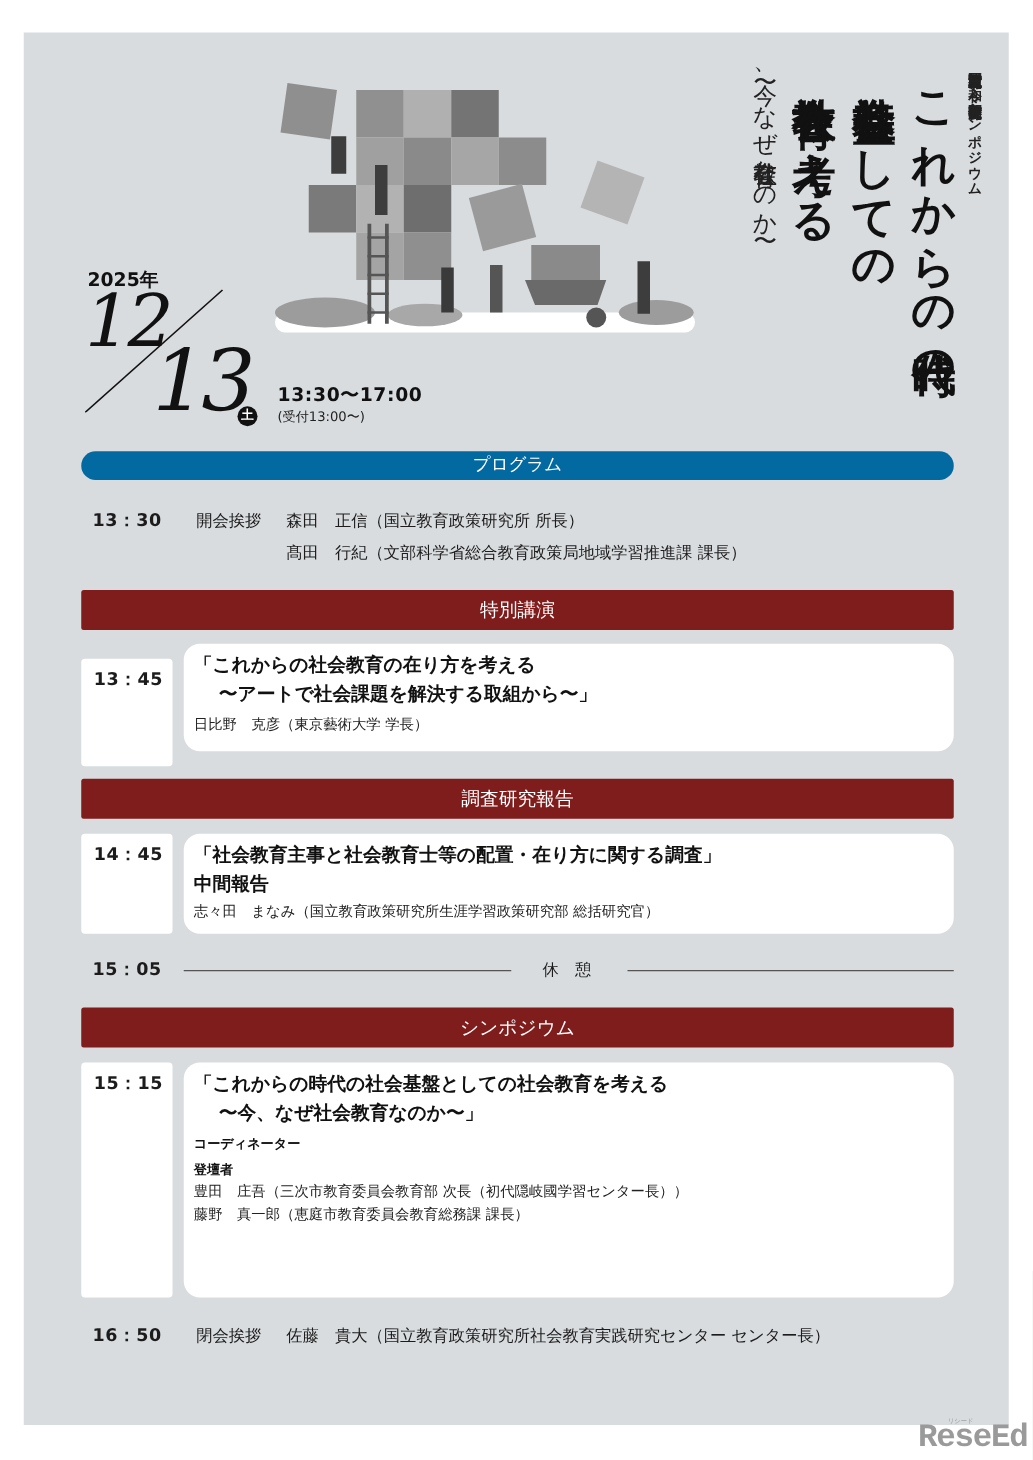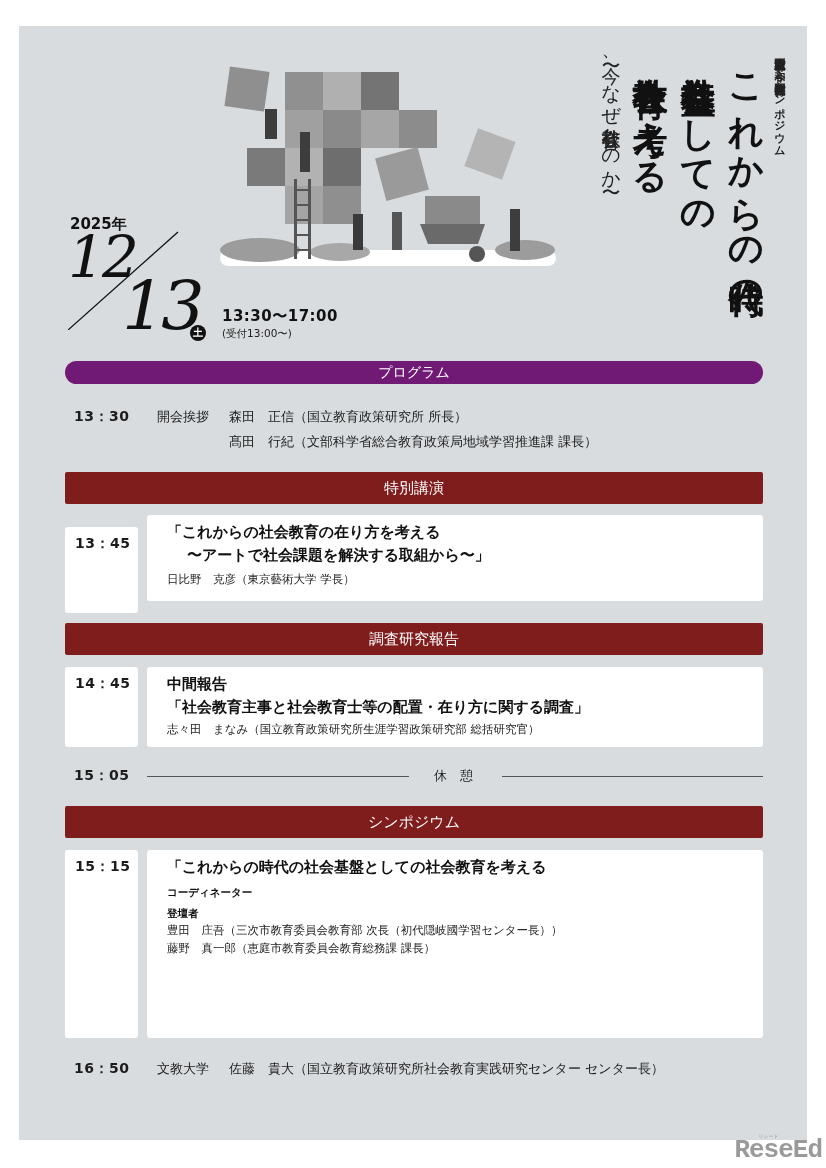--- a/index.html
+++ b/index.html
@@ -20,32 +20,32 @@
 
   .year { position: absolute; left: 70px; top: 215px; font-size: 15px; font-weight: bold; color: #111; }
   .month { position: absolute; left: 68px; top: 228px; font-family: "DejaVu Serif", "Liberation Serif", serif; font-style: italic; font-size: 58px; line-height: 58px; color: #111; letter-spacing: -3px; }
   .slash { position: absolute; left: 68px; top: 230px; width: 120px; height: 100px; }
   .day { position: absolute; left: 122px; top: 272px; font-family: "DejaVu Serif", "Liberation Serif", serif; font-style: italic; font-size: 68px; line-height: 68px; color: #111; letter-spacing: -4px; }
   .dow { position: absolute; left: 190px; top: 325px; width: 16px; height: 16px; border-radius: 50%; background: #111; color: #fff; font-size: 10px; font-weight: bold; text-align: center; line-height: 16px; }
   .timespan { position: absolute; left: 222px; top: 307px; font-size: 15px; font-weight: bold; color: #111; letter-spacing: 0.5px; }
   .reception { position: absolute; left: 222px; top: 327px; font-size: 10.5px; color: #222; }
 
   
-  .pill { position: absolute; left: 65px; top: 361px; width: 698px; height: 23px; border-radius: 12px; background: #701a75; color: #fff; text-align: center; font-size: 14px; line-height: 23px; }
+  .pill { position: absolute; left: 65px; top: 361px; width: 698px; height: 23px; border-radius: 12px; background: #0369a1; color: #fff; text-align: center; font-size: 14px; line-height: 23px; }
 
   .row-plain { position: absolute; left: 0; width: 100%; font-size: 13px; color: #1c1c1c; }
   .t { position: absolute; left: 74px; font-size: 14px; font-weight: bold; letter-spacing: 0.5px; }
   .label { position: absolute; left: 157px; }
   .name { position: absolute; left: 229px; }
 
   .bar { position: absolute; left: 65px; width: 698px; height: 32px; background: #7f1d1d; color: #fff; text-align: center; font-size: 15px; line-height: 32px; border-radius: 2px; }
 
   .tbox { position: absolute; left: 65px; width: 73px; background: #ffffff; border-radius: 3px; }
   .tbox span { position: absolute; left: 10px; top: 8px; font-size: 14px; font-weight: bold; letter-spacing: 0.5px; }
-  .cbox { position: absolute; left: 147px; width: 616px; background: #ffffff; border-radius: 3px; padding: 6px 10px 0 20px; }
+  .cbox { position: absolute; left: 147px; width: 616px; background: #ffffff; border-radius: 13px; padding: 6px 10px 0 8px; }
   .ctitle { font-size: 15px; font-weight: bold; line-height: 23px; color: #111; }
   .ctitle.indent { padding-left: 20px; }
   .cperson { font-size: 11.5px; line-height: 18px; color: #222; margin-top: 3px; }
   .role { font-size: 10.5px; font-weight: bold; line-height: 15px; margin-top: 6px; color: #111; }
   .cperson.tight { margin-top: 0; }
 
   .break-line { position: absolute; height: 1px; background: #555; top: 776px; }
 
   .watermark { position: absolute; right: 4px; bottom: 3px; font-family: Liberation Mono, monospace; font-weight: bold; font-size: 26px; color: #9a9a9a; letter-spacing: -1px; text-align: center; }
   .watermark small { position: absolute; top: -2px; left: 24px; font-size: 5px; font-weight: normal; color: #999; letter-spacing: 0; }
@@ -133,46 +133,47 @@
   <div class="ctitle">「これからの社会教育の在り方を考える</div>
   <div class="ctitle indent">〜アートで社会課題を解決する取組から〜」</div>
   <div class="cperson">日比野　克彦（東京藝術大学 学長）</div>
 </div>
 
 <div class="bar" style="top:623px;">調査研究報告</div>
 <div class="tbox" style="top:667px; height:80px;">
   <span>14：45</span>
 </div>
 <div class="cbox" style="top:667px; height:80px;">
+  <div class="ctitle">「社会教育主事と社会教育士等の配置・在り方に関する調査」</div>
   <div class="ctitle">中間報告</div>
-  <div class="ctitle">「社会教育主事と社会教育士等の配置・在り方に関する調査」</div>
   <div class="cperson" style="margin-top:1px;">志々田　まなみ（国立教育政策研究所生涯学習政策研究部 総括研究官）</div>
 </div>
 
 <div class="row-plain" style="top:767px;">
   <span class="t">15：05</span>
   <span style="position:absolute; left:434px; font-size:13px;text-align:center;">休　憩</span>
 </div>
 <div class="break-line" style="left:147px; width:262px;"></div>
 <div class="break-line" style="left:502px; width:261px;"></div>
 
 <div class="bar" style="top:806px;">シンポジウム</div>
 <div class="tbox" style="top:850px; height:188px;">
   <span>15：15</span>
 </div>
 <div class="cbox" style="top:850px; height:188px;">
   <div class="ctitle">「これからの時代の社会基盤としての社会教育を考える</div>
+  <div class="ctitle indent">〜今、なぜ社会教育なのか〜」</div>
   <div class="role">コーディネーター</div>
   <div class="role">登壇者</div>
   <div class="cperson tight">豊田　庄吾（三次市教育委員会教育部 次長（初代隠岐國学習センター長））</div>
   <div class="cperson tight">藤野　真一郎（恵庭市教育委員会教育総務課 課長）</div>
 </div>
 
 <div class="row-plain" style="top:1060px;">
   <span class="t">16：50</span>
-  <span class="label">文教大学</span>
+  <span class="label">閉会挨拶</span>
   <span class="name">佐藤　貴大（国立教育政策研究所社会教育実践研究センター センター長）</span>
 </div>
 
 <div class="watermark">
   <small>リシード</small>
   <span>ReseEd</span>
 </div>
 
 </body></html>

